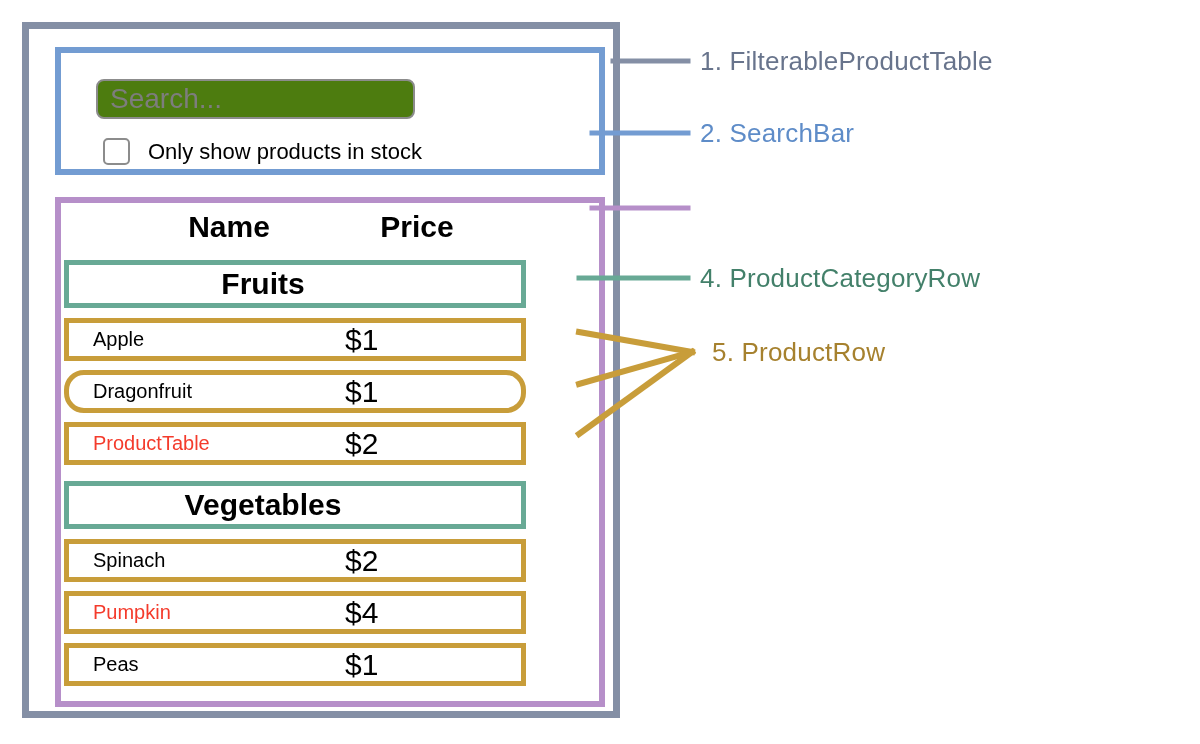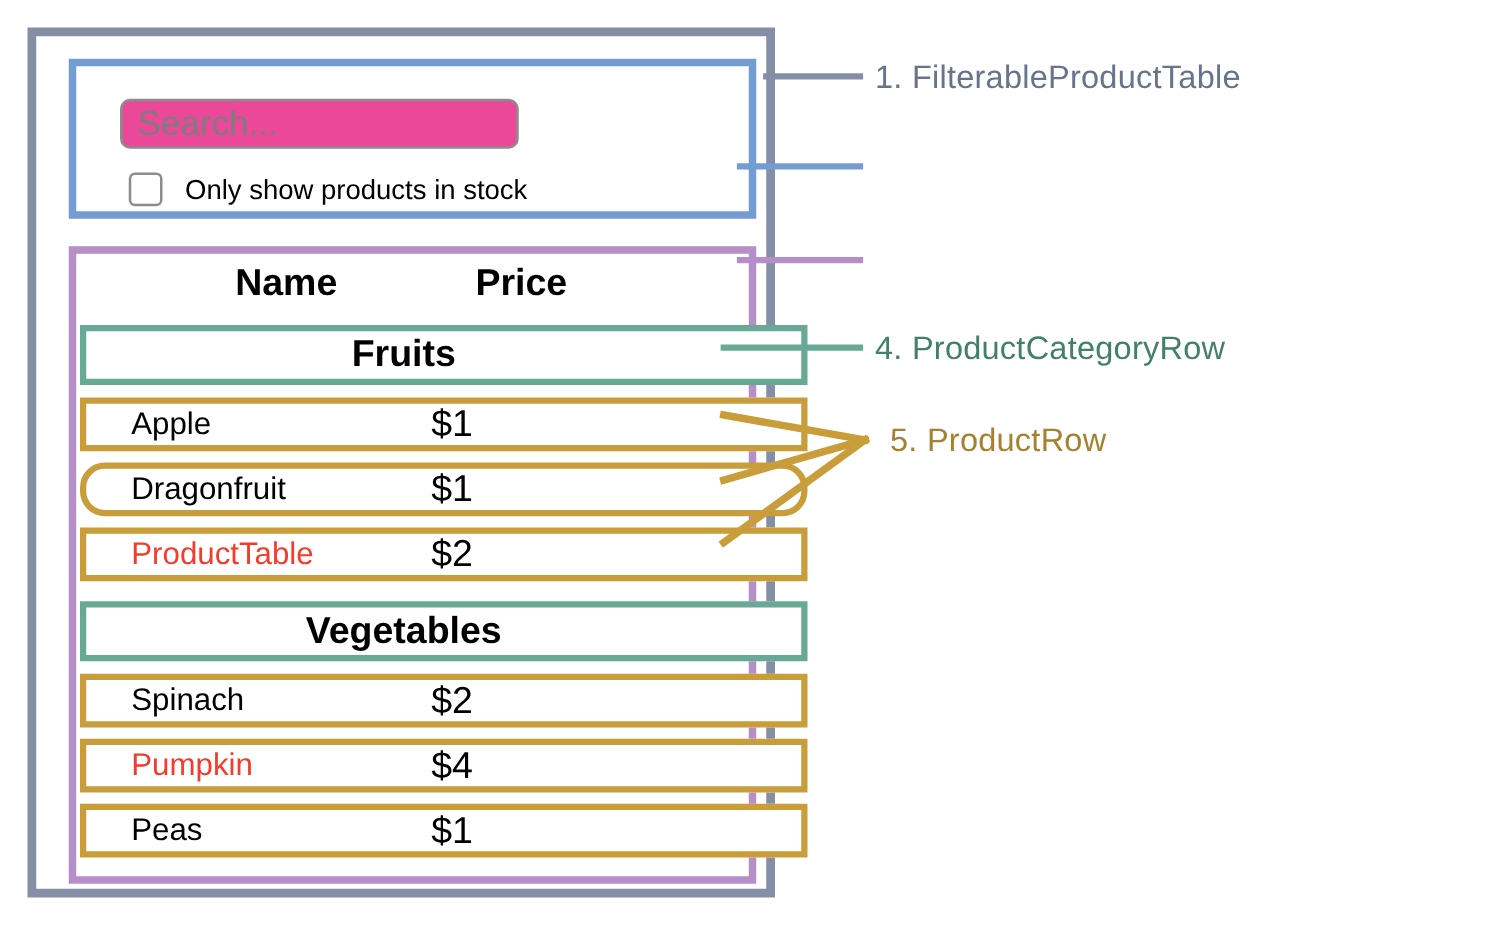--- a/index.html
+++ b/index.html
@@ -10,21 +10,21 @@
   .box{position:absolute;box-sizing:border-box;background:#fff;}
 
   
   .outer-box{left:22px;top:22px;width:598px;height:696px;border:7px solid var(--outer-border,#848fa5);}
 
   
   .search-box{left:48px;top:40px;width:550px;height:128px;border:6px solid var(--search-border,#739cd2);}
   .search-input{
     position:absolute;left:89px;top:72px;width:319px;height:40px;box-sizing:border-box;
     border:2px solid var(--input-border,#8c8c8c);border-radius:8px;padding:0 12px;
-    font-family:"Liberation Sans",sans-serif;font-size:28px;color:#222;background:#ec4899;outline:none;
+    font-family:"Liberation Sans",sans-serif;font-size:28px;color:#222;background:#4d7c0f;outline:none;
   }
   .search-input::placeholder{color:var(--placeholder,#7d7d7d);opacity:1;}
   .checkbox{
     position:absolute;left:96px;top:131px;width:27px;height:27px;box-sizing:border-box;
     border:2px solid var(--input-border,#8c8c8c);border-radius:5px;background:#fff;cursor:pointer;
   }
   .checkbox-label{
     position:absolute;left:141px;top:129px;height:32px;line-height:32px;
     font-size:22px;color:#000;white-space:nowrap;
   }
@@ -32,27 +32,27 @@
   
   .table-box{left:48px;top:190px;width:550px;height:510px;border:6px solid var(--table-border,#b68fc9);}
   .col-header{
     position:absolute;top:204px;height:32px;line-height:32px;transform:translateX(-50%);
     font-size:30px;font-weight:bold;color:#000;white-space:nowrap;
   }
   .col-header.name{left:222px;}
   .col-header.price{left:410px;}
 
   
-  .row{left:57px;width:582px;display:flex;align-items:center;text-align:right;}
+  .row{left:57px;width:462px;display:flex;align-items:center;text-align:right;}
   .category-row{border:5px solid var(--category-border,#68a995);height:48px;justify-content:center;}
   .category-row .cat-label{
     position:relative;left:-32px;font-size:30px;font-weight:bold;color:#000;white-space:nowrap;
   }
   .product-row{border:5px solid var(--product-border,#c89d3a);height:43px;}
-  .product-row .p-name{position:absolute;left:36px;font-size:25px;color:#000;white-space:nowrap;}
+  .product-row .p-name{position:absolute;left:24px;font-size:20px;color:#000;white-space:nowrap;}
   .product-row .p-price{position:absolute;left:276px;font-size:30px;color:#000;white-space:nowrap;}
 
   
   .connectors{position:absolute;left:0;top:0;pointer-events:none;}
 
   
   .legend-item{
     position:absolute;height:42px;line-height:42px;left:700px;
     font-size:26px;white-space:nowrap;letter-spacing:0.2px;
   }
@@ -112,16 +112,17 @@
     <line x1="613" y1="61" x2="688" y2="61" stroke-width="5" stroke-linecap="square" stroke="#848fa5"></line>
     <line x1="592" y1="133" x2="688" y2="133" stroke-width="5" stroke-linecap="square" stroke="#739cd2"></line>
     <line x1="592" y1="208" x2="688" y2="208" stroke-width="5" stroke-linecap="square" stroke="#b68fc9"></line>
     <line x1="579" y1="278" x2="688" y2="278" stroke-width="5" stroke-linecap="square" stroke="#68a995"></line>
     <line x1="579" y1="332" x2="692" y2="352" stroke-width="6" stroke-linecap="square" stroke="#c89d3a"></line>
     <line x1="579" y1="384" x2="692" y2="352" stroke-width="6" stroke-linecap="square" stroke="#c89d3a"></line>
     <line x1="579" y1="434" x2="692" y2="352" stroke-width="6" stroke-linecap="square" stroke="#c89d3a"></line>
   </svg>
 
   <div class="legend-item" style="top: 40px; color: rgb(104, 116, 140);">1. FilterableProductTable</div>
+  <div class="legend-item" style="top: 112px; color: rgb(94, 140, 200);">2. SearchBar</div>
   <div class="legend-item" style="top: 257px; color: rgb(67, 128, 106);">4. ProductCategoryRow</div>
   <div class="legend-item" style="top: 331px; left: 712px; color: rgb(166, 129, 46);">5. ProductRow</div>
 
 </div>
 
 </body></html>

